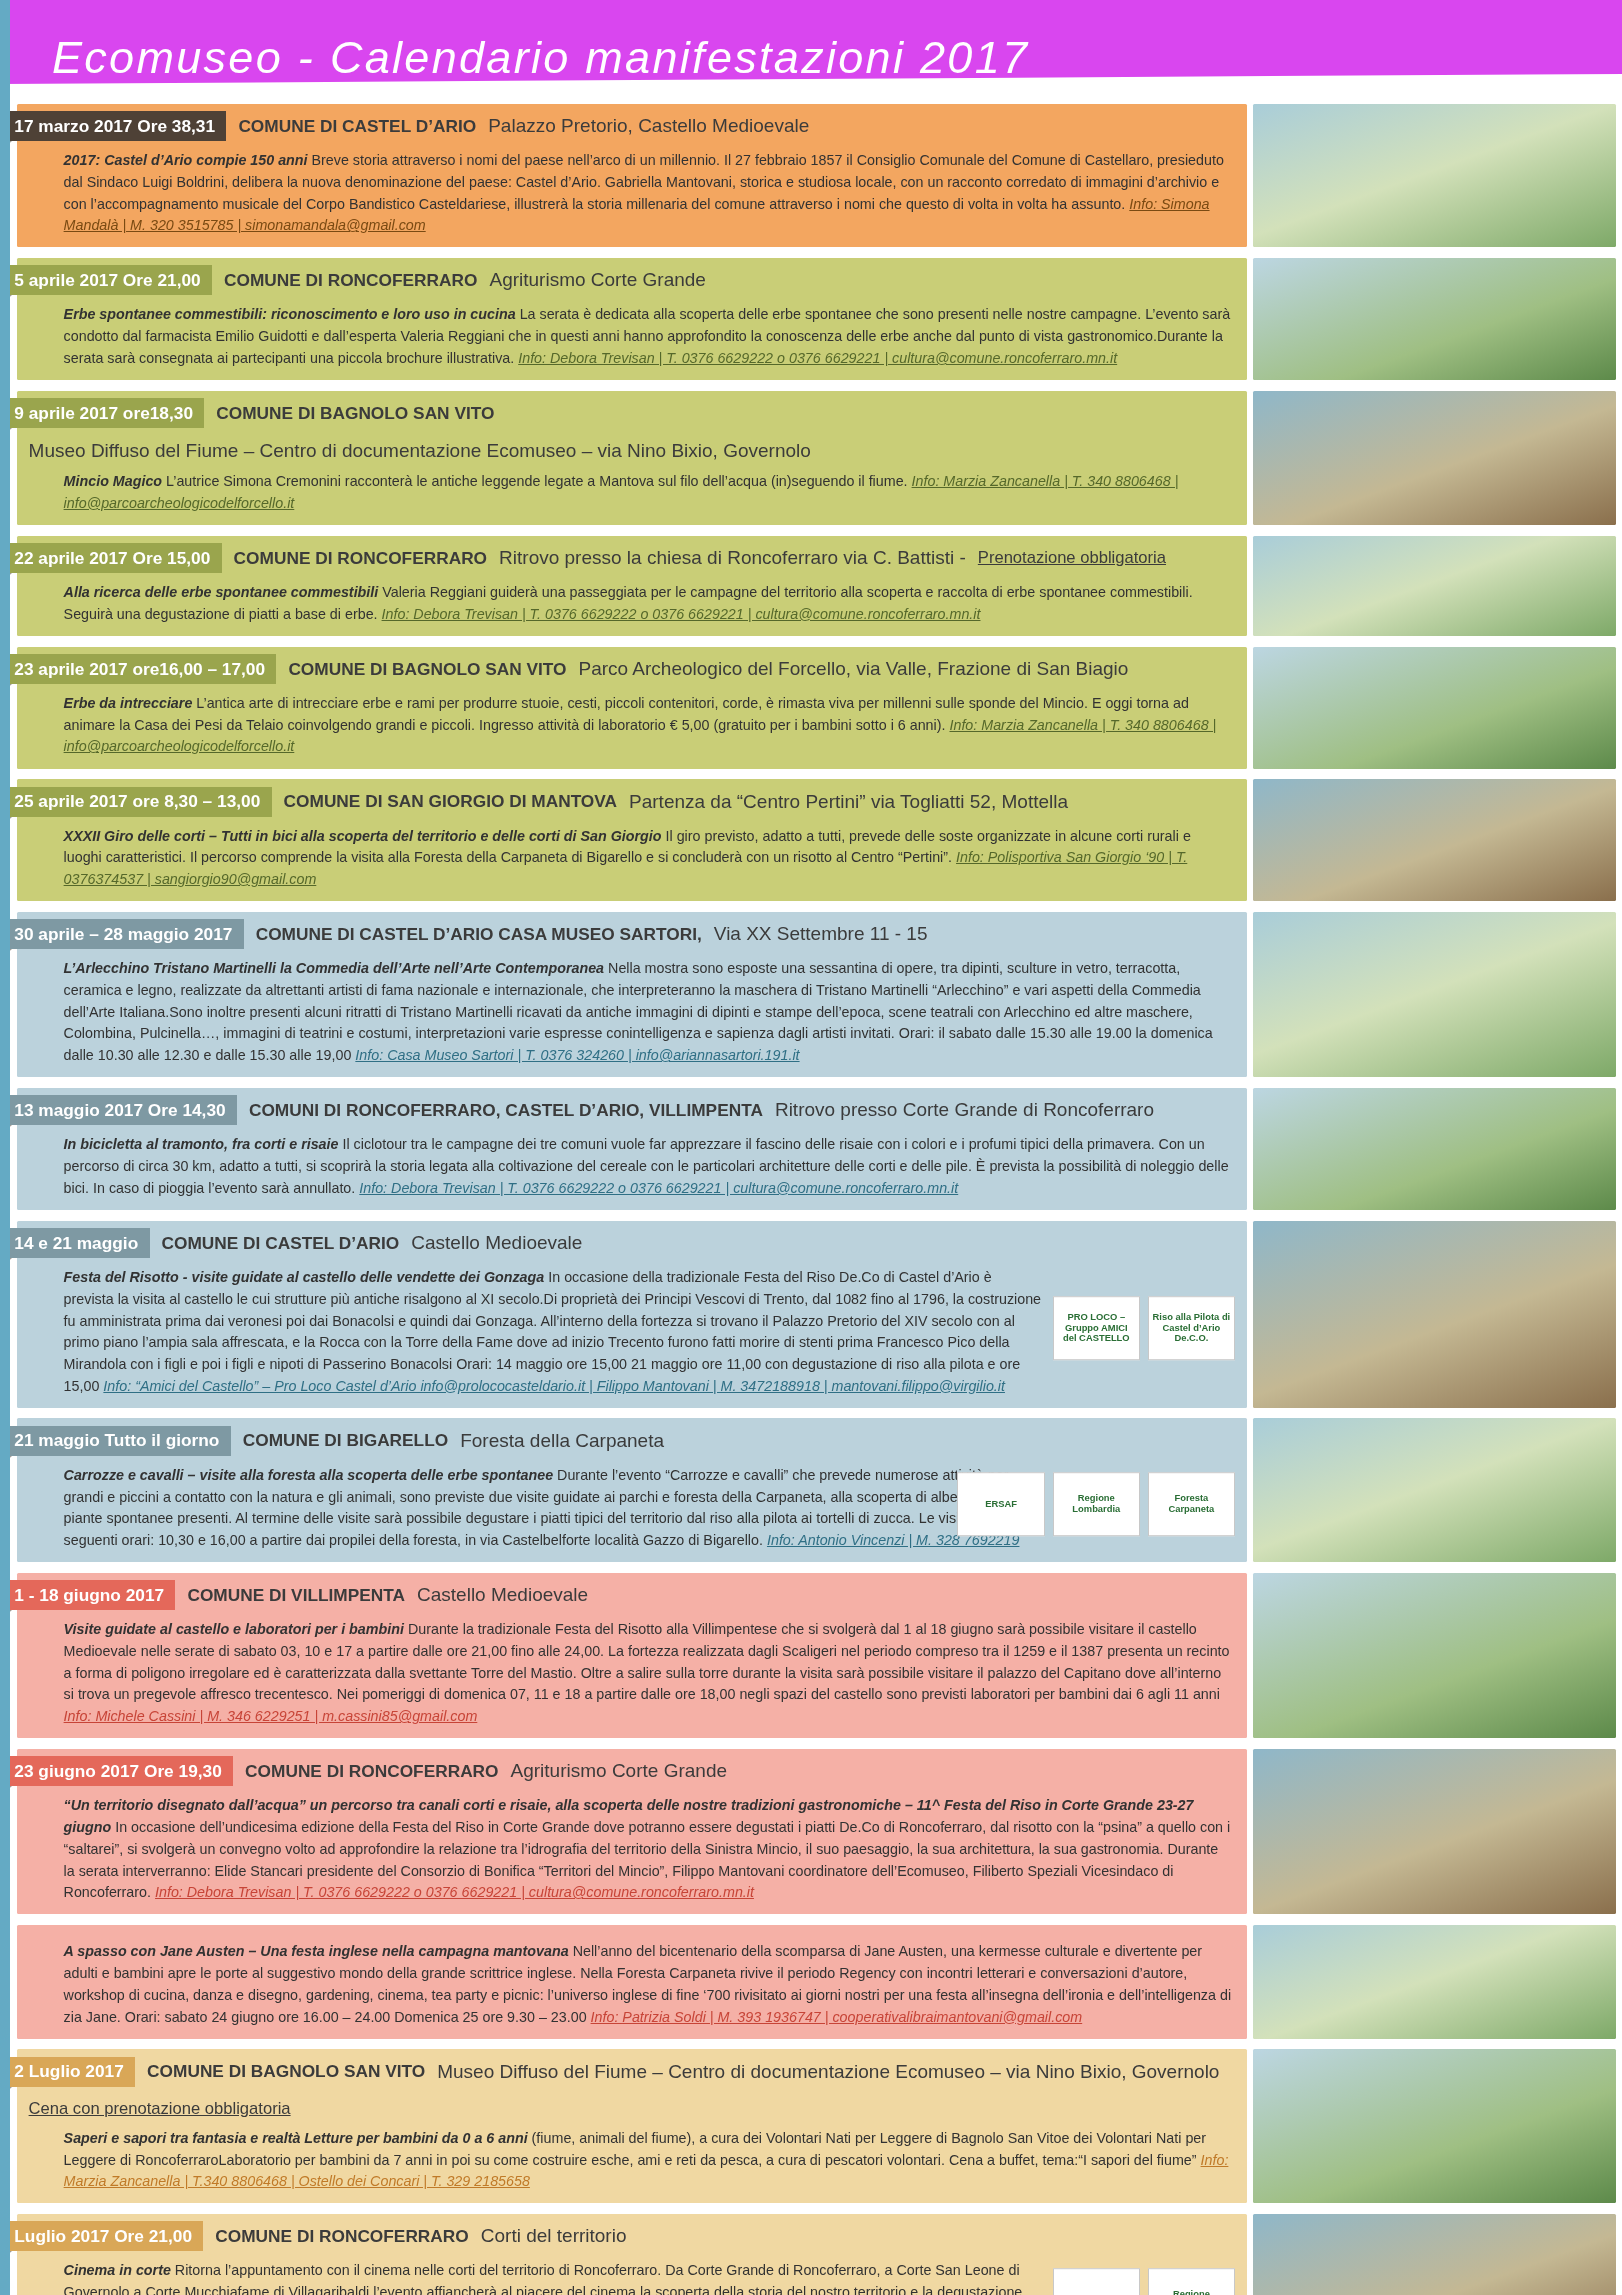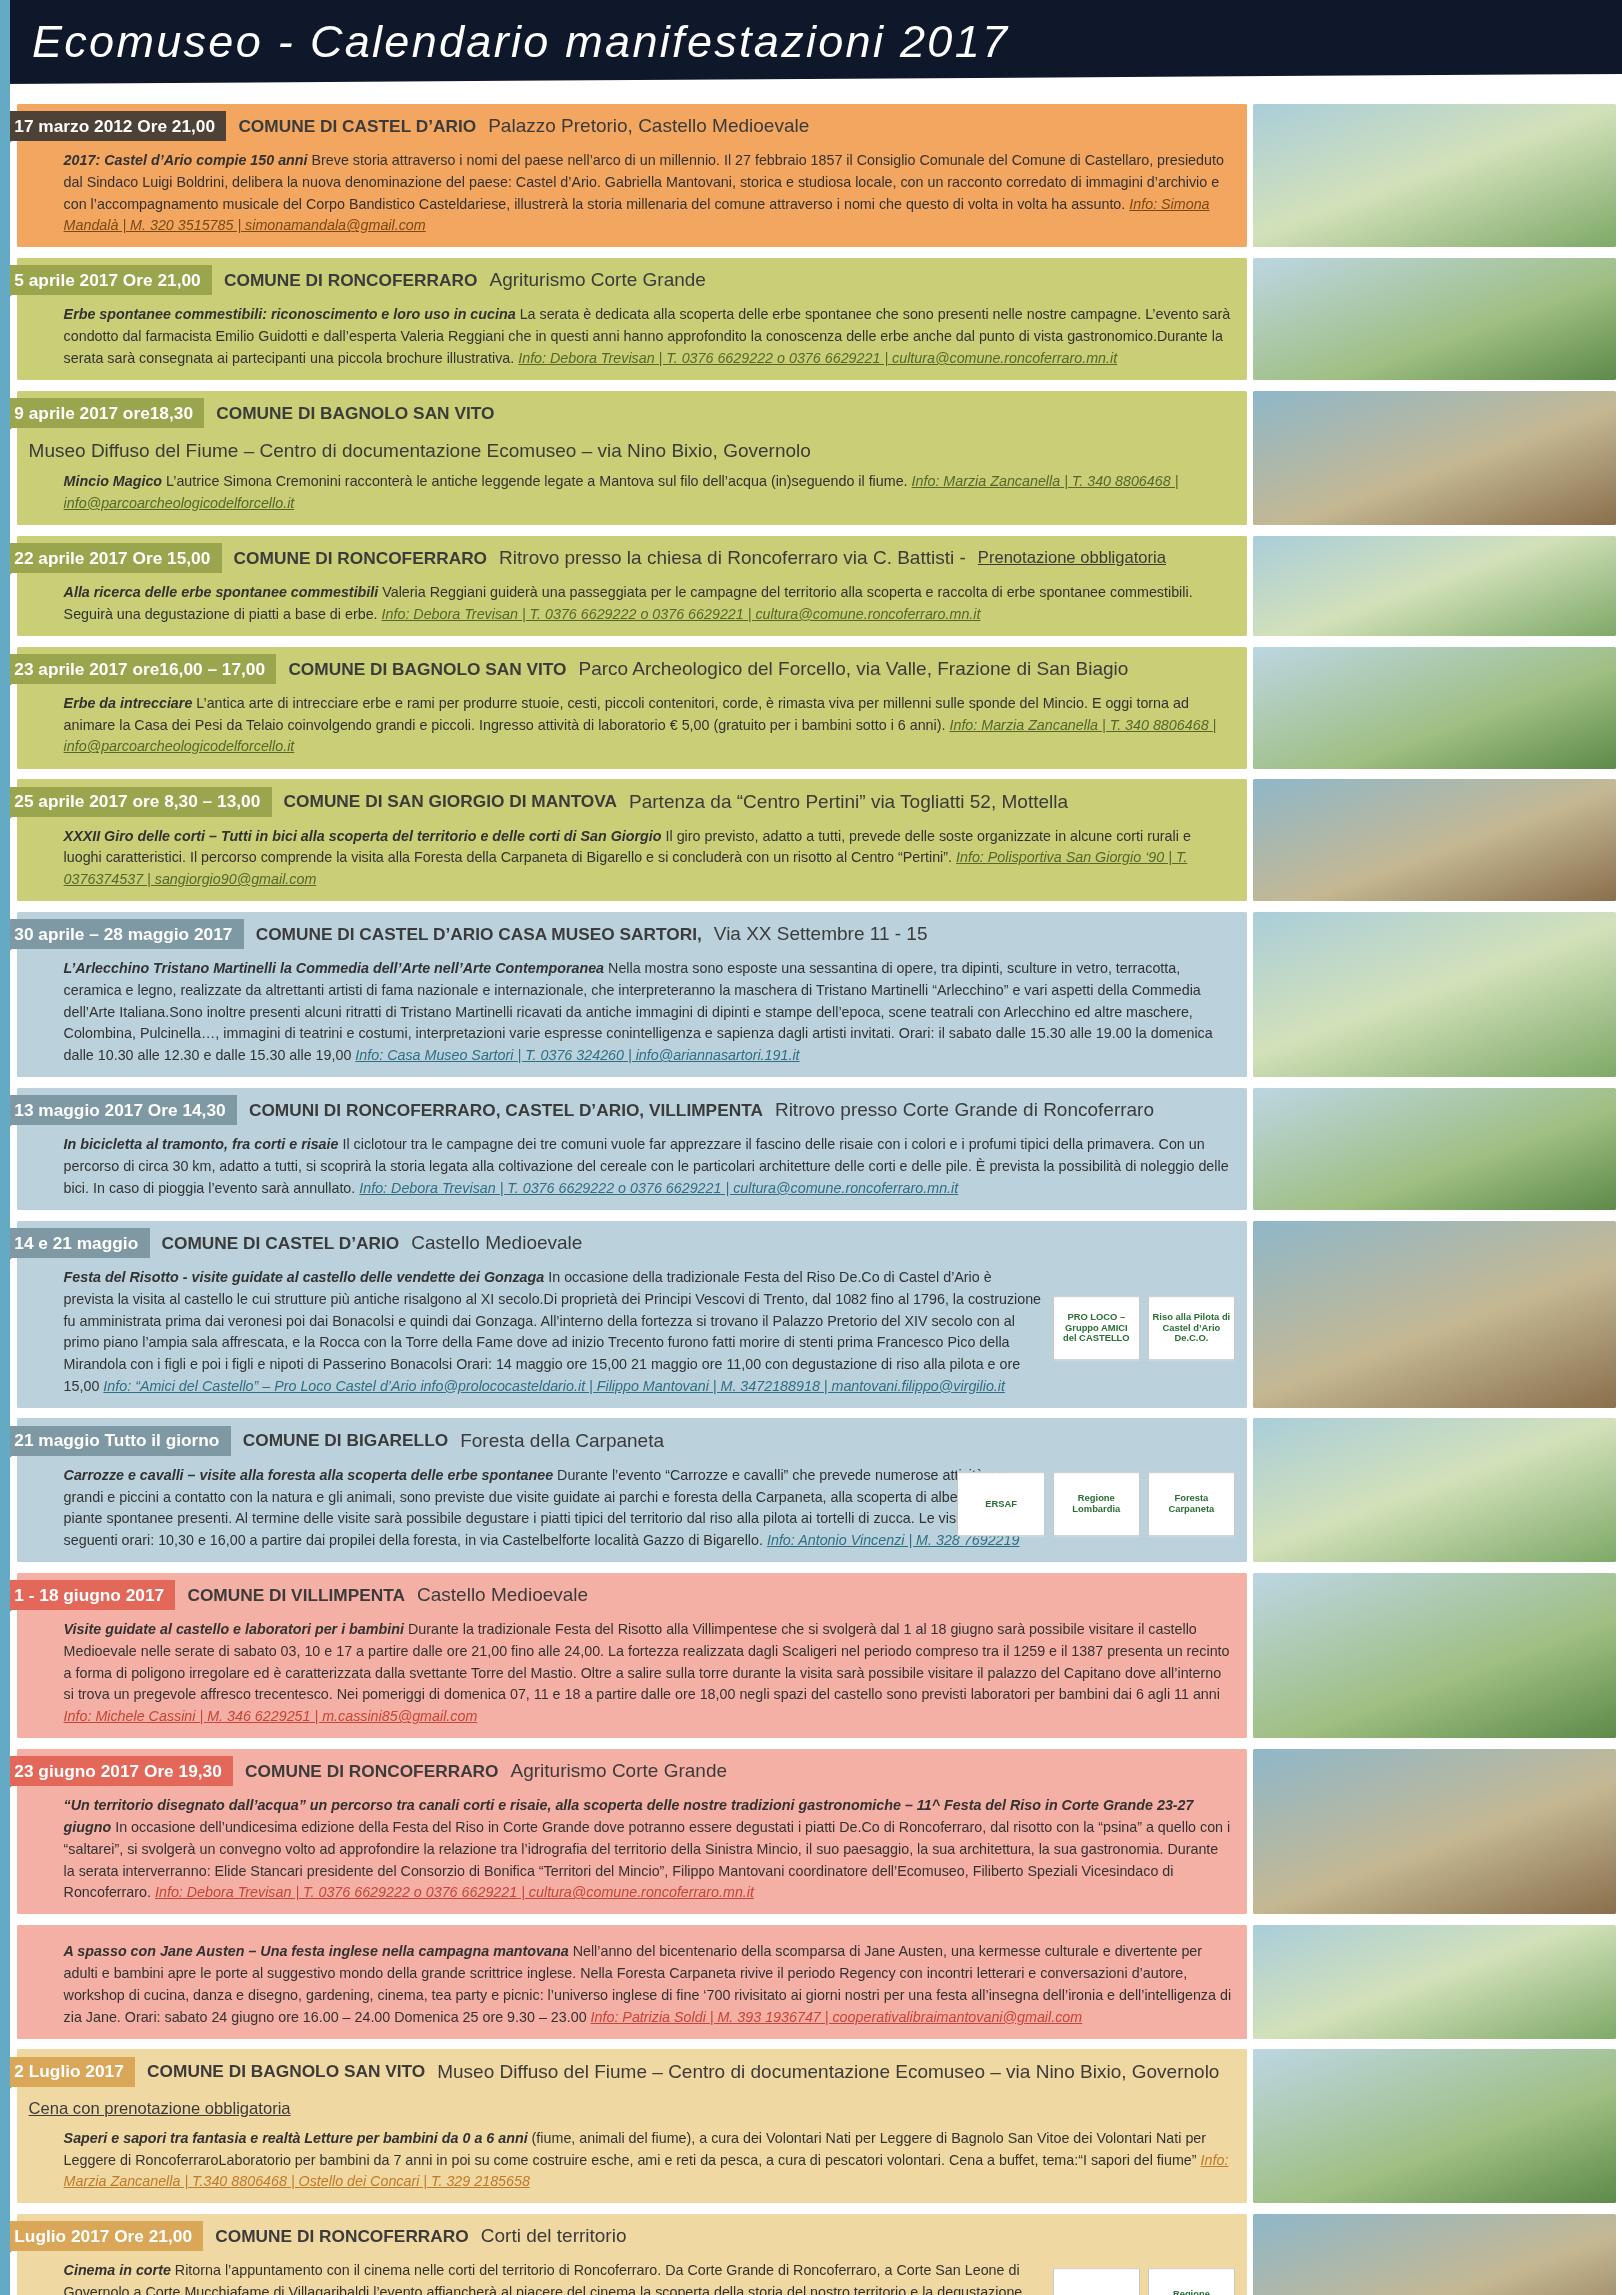--- a/index.html
+++ b/index.html
@@ -8,24 +8,24 @@
     background:#ffffff;
     font-family:"Liberation Sans", sans-serif;
     color:#333;
     position:relative;
   }
   .side-stripe{
     position:absolute;left:0;top:0;bottom:0;width:9.8px;
     background:#64AAC4;z-index:5;
   }
   header{
-    background:#0f172a;
+    background:#d946ef;
     height:84px;
-    display:flex;align-items:center;
-    padding-left:32px;
+    display:flex;align-items:flex-end;
+    padding-left:52px;
     clip-path:polygon(0 0,100% 0,100% 88%,0 100%);
   }
   header h1{
     margin:0;
     color:#ffffff;
     font-size:45px;
     font-weight:normal;
     font-style:italic;
     letter-spacing:2.3px;
     font-stretch:condensed;
@@ -104,21 +104,21 @@
 
 <header>
   <h1>Ecomuseo - Calendario manifestazioni 2017</h1>
 </header>
 
 <main>
   <section class="row theme-orange">
     <div class="event-box">
       <div class="row-top">
         <div class="badge">
-          <span>17 marzo 2012  Ore 21,00</span>
+          <span>17 marzo 2017  Ore 38,31</span>
         </div>
         <span class="comune">COMUNE DI CASTEL D’ARIO</span>
         <span class="location">Palazzo Pretorio, Castello Medioevale</span>
 
       </div>
       <p class="body-text">
         <span class="etitle">2017: Castel d’Ario compie 150 anni</span>
         <span class="desc">Breve storia attraverso i nomi del paese nell’arco di un millennio. Il 27 febbraio 1857 il Consiglio Comunale del Comune di Castellaro, presieduto dal Sindaco Luigi Boldrini, delibera la nuova denominazione del paese: Castel d’Ario. Gabriella Mantovani, storica e studiosa locale, con un racconto corredato di immagini d’archivio e con l’accompagnamento musicale del Corpo Bandistico Casteldariese, illustrerà la storia millenaria del comune attraverso i nomi che questo di volta in volta ha assunto.</span>
         <span class="info">Info: Simona Mandalà | M. 320 3515785 | simonamandala@gmail.com</span>
       </p>

